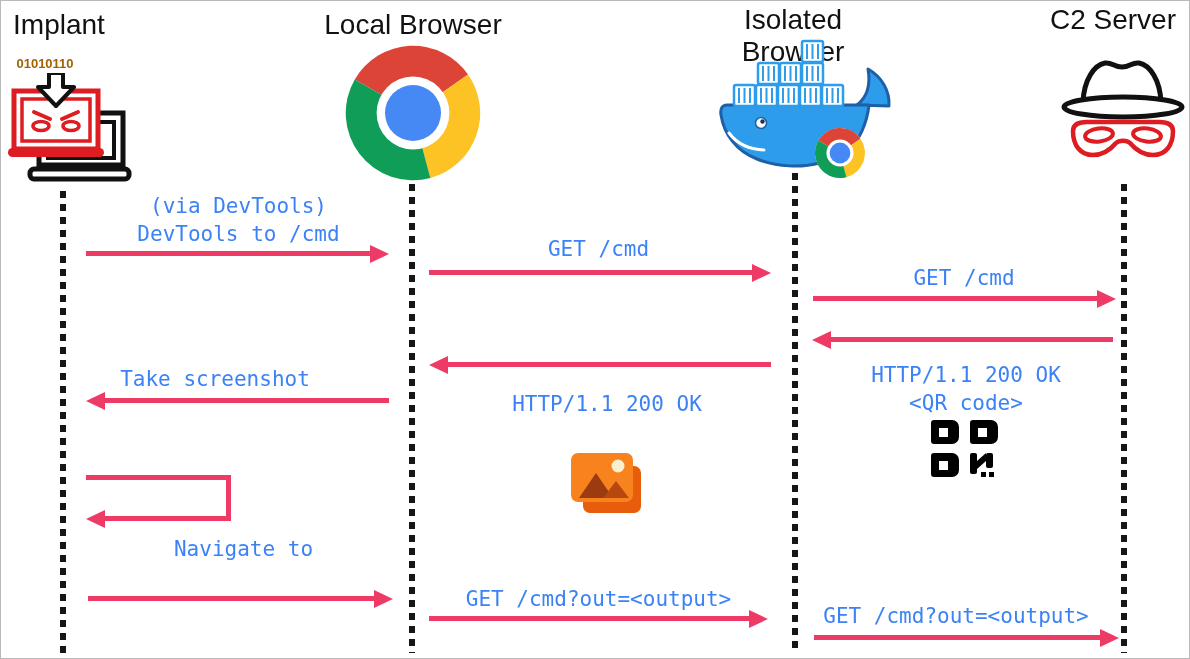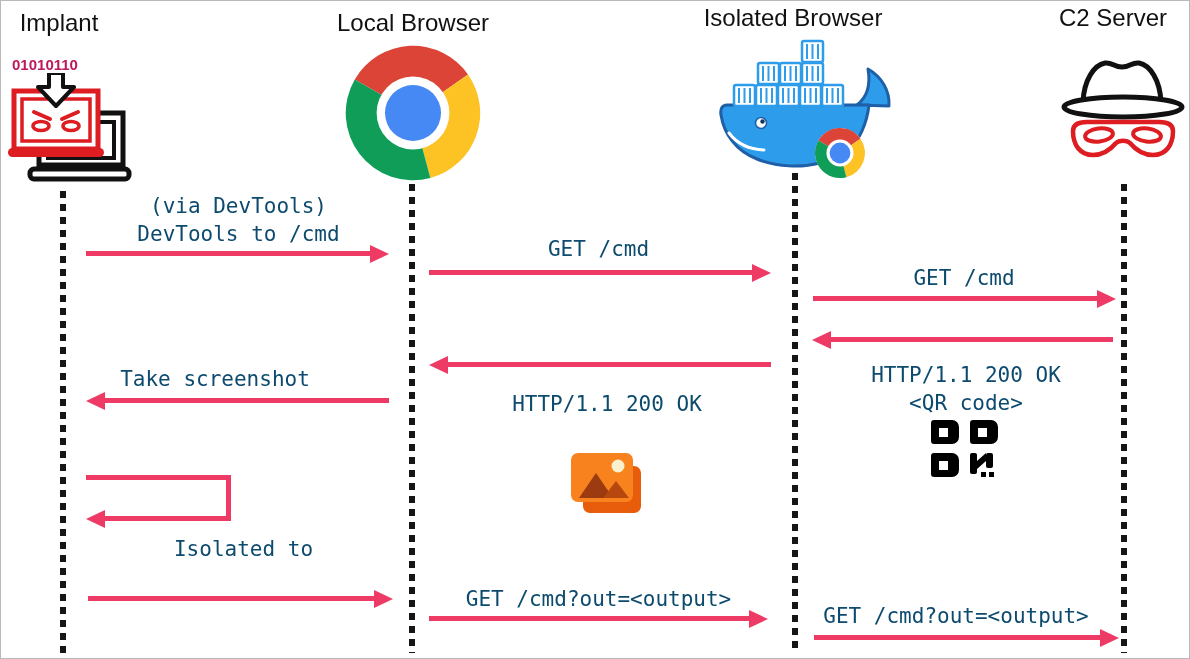--- a/index.html
+++ b/index.html
@@ -2,48 +2,48 @@
 <html><head>
 <meta charset="utf-8">
 <style>
   html,body{margin:0;padding:0;background:#fff;}
   #canvas{
     position:relative;width:1188px;height:657px;background:#fff;
     border:1px solid #b9b9b9;overflow:hidden;
     font-family:"Liberation Sans",sans-serif;color:#161616;
   }
   .actor-title{
-    position:absolute;font-size:24px;color:#111;text-align:center;
+    position:absolute;font-size:28px;color:#111;text-align:center;
     font-family:"Liberation Sans",sans-serif;
   }
   .lifeline{
     position:absolute;width:6px;
     background-image:repeating-linear-gradient(to bottom,#161616 0 7px,transparent 7px 13px);
   }
   .msg{
     position:absolute;text-align:center;
     font-family:"DejaVu Sans Mono",monospace;
-    font-size:21px;line-height:28px;color:#0c4a6e;white-space:nowrap;
+    font-size:21px;line-height:28px;color:#3b82f6;white-space:nowrap;
   }
   .arrow{position:absolute;height:5px;background:#ED3B66;}
   .arrow.right::after{
     content:"";position:absolute;right:-19px;top:50%;transform:translateY(-50%);
     border-top:9px solid transparent;border-bottom:9px solid transparent;
     border-left:19px solid #ED3B66;
   }
   .arrow.left::before{
     content:"";position:absolute;left:-19px;top:50%;transform:translateY(-50%);
     border-top:9px solid transparent;border-bottom:9px solid transparent;
     border-right:19px solid #ED3B66;
   }
   .loopbar{position:absolute;background:#ED3B66;}
   .icon-abs{position:absolute;}
   .binary{
     position:absolute;left:5px;top:55px;width:78px;text-align:center;
-    font-weight:bold;font-size:15px;letter-spacing:0;color:#be185d;
+    font-weight:bold;font-size:13px;letter-spacing:0;color:#a16207;
     font-family:"Liberation Sans",sans-serif;
   }
 </style>
 </head>
 <body>
 
 <div id="canvas">
 
   <div class="actor-title" style="left:8px;top:8px;width:100px;">Implant</div>
   <div class="actor-title" style="left:312px;top:8px;width:200px;">Local Browser</div>
@@ -190,21 +190,21 @@
   </div>
 
   <div class="msg" style="left:64px;top:364px;width:300px;">Take screenshot</div>
   <div class="arrow left" style="left:104px;top:397px;width:284px;"></div>
 
   <div class="loopbar" style="left:85px;top:474px;width:145px;height:5px;"></div>
   <div class="loopbar" style="left:225px;top:474px;width:5px;height:46px;"></div>
   <div class="arrow left" style="left:104px;top:515px;width:126px;"></div>
 
   <div class="msg" style="left:85px;top:534px;width:315px;">
-    <div>Isolated to</div>
+    <div>Navigate to</div>
   </div>
   <div class="arrow right" style="left:87px;top:595px;width:286px;"></div>
 
   <div class="msg" style="left:425px;top:584px;width:345px;">GET /cmd?out=&lt;output&gt;</div>
   <div class="arrow right" style="left:428px;top:615px;width:320px;"></div>
 
   <div class="msg" style="left:800px;top:601px;width:310px;">GET /cmd?out=&lt;output&gt;</div>
   <div class="arrow right" style="left:813px;top:634px;width:286px;"></div>
 
 </div>

